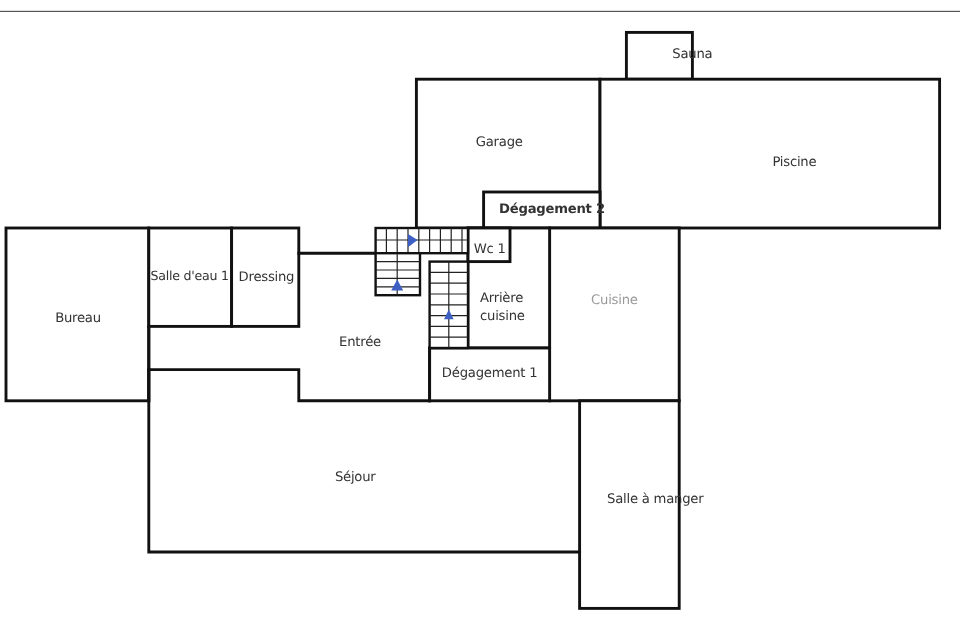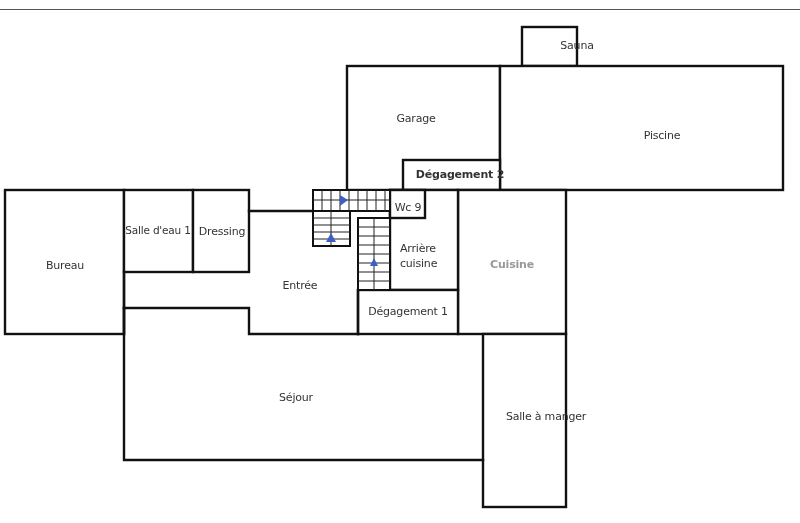--- a/index.html
+++ b/index.html
@@ -93,22 +93,22 @@
     <line class="stair" x1="358" y1="272" x2="390" y2="272"></line>
     <line class="stair" x1="358" y1="281" x2="390" y2="281"></line>
     <polygon class="arrow" points="370,266 374,258 378,266"></polygon>
   </g>
 </svg>
 
 <div class="label" style="left:549px;top:45px;margin-left:28px;">Sauna</div>
 <div class="label" style="left:416px;top:118px;">Garage</div>
 <div class="label" style="left:662px;top:135px;">Piscine</div>
 <div class="label" style="left:460px;top:174px;font-weight:bold;">Dégagement 2</div>
-<div class="label" style="left:408px;top:207px;">Wc 9</div>
+<div class="label" style="left:408px;top:207px;">Wc 1</div>
 <div class="label" style="left:65px;top:265px;">Bureau</div>
 <div class="label" style="left:158px;top:230px;font-size:10.5px;">Salle d'eau 1</div>
 <div class="label" style="left:222px;top:231px;">Dressing</div>
 <div class="label" style="left:300px;top:285px;">Entrée</div>
 <div class="label" style="left:425px;top:256px;white-space:normal;width:50px;line-height:15px;">Arrière cuisine</div>
-<div class="label faded" style="left:512px;top:264px;font-weight:bold;">Cuisine</div>
+<div class="label faded" style="left:512px;top:250px;">Cuisine</div>
 <div class="label" style="left:408px;top:311px;">Dégagement 1</div>
 <div class="label" style="left:296px;top:397px;text-align:center;">Séjour</div>
 <div class="label" style="left:524px;top:416px;padding-left:44px;">Salle à manger</div>
 
 </body></html>

